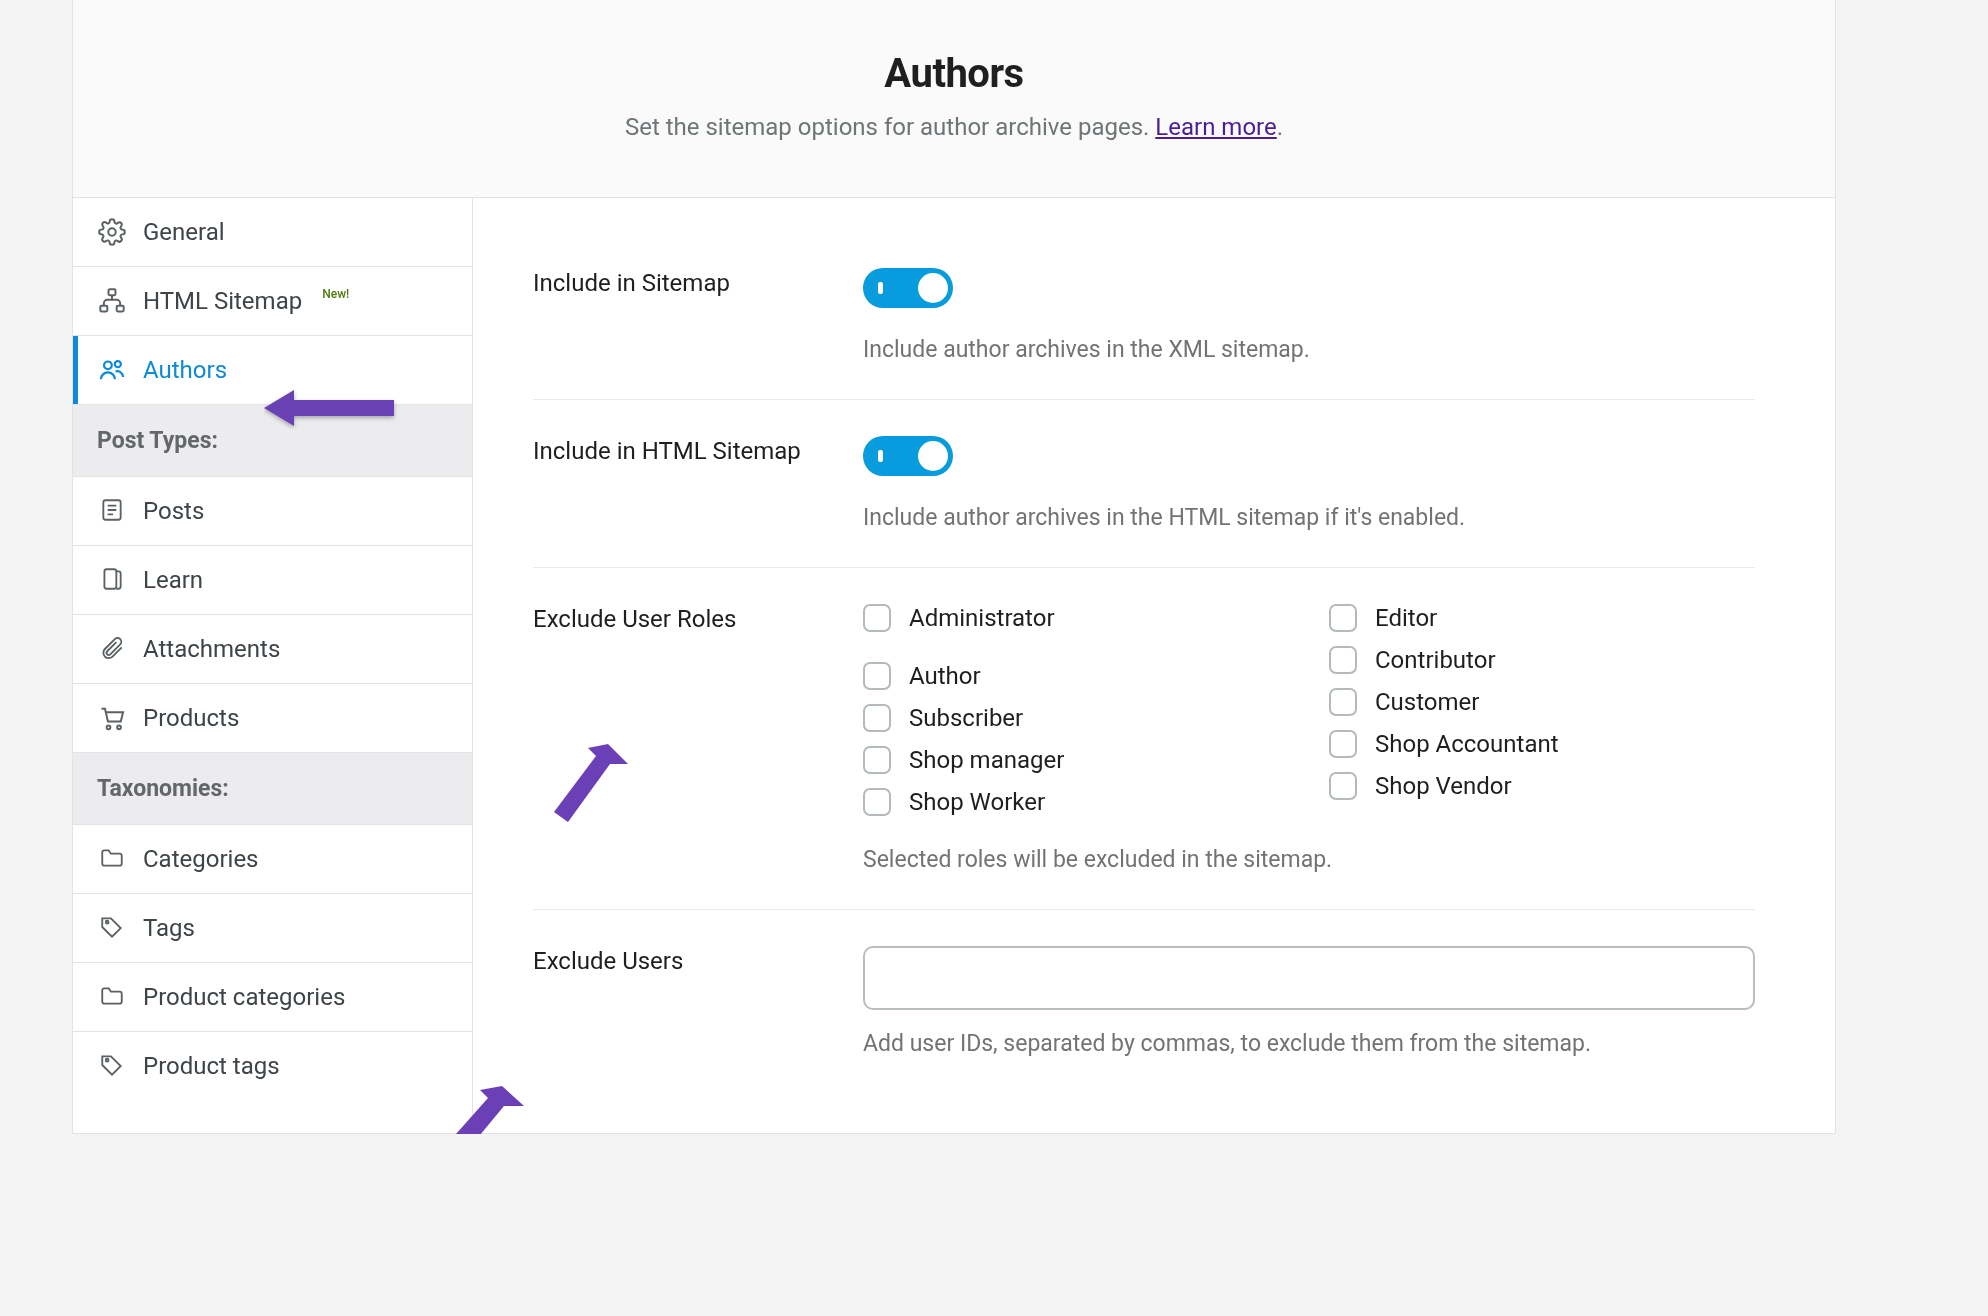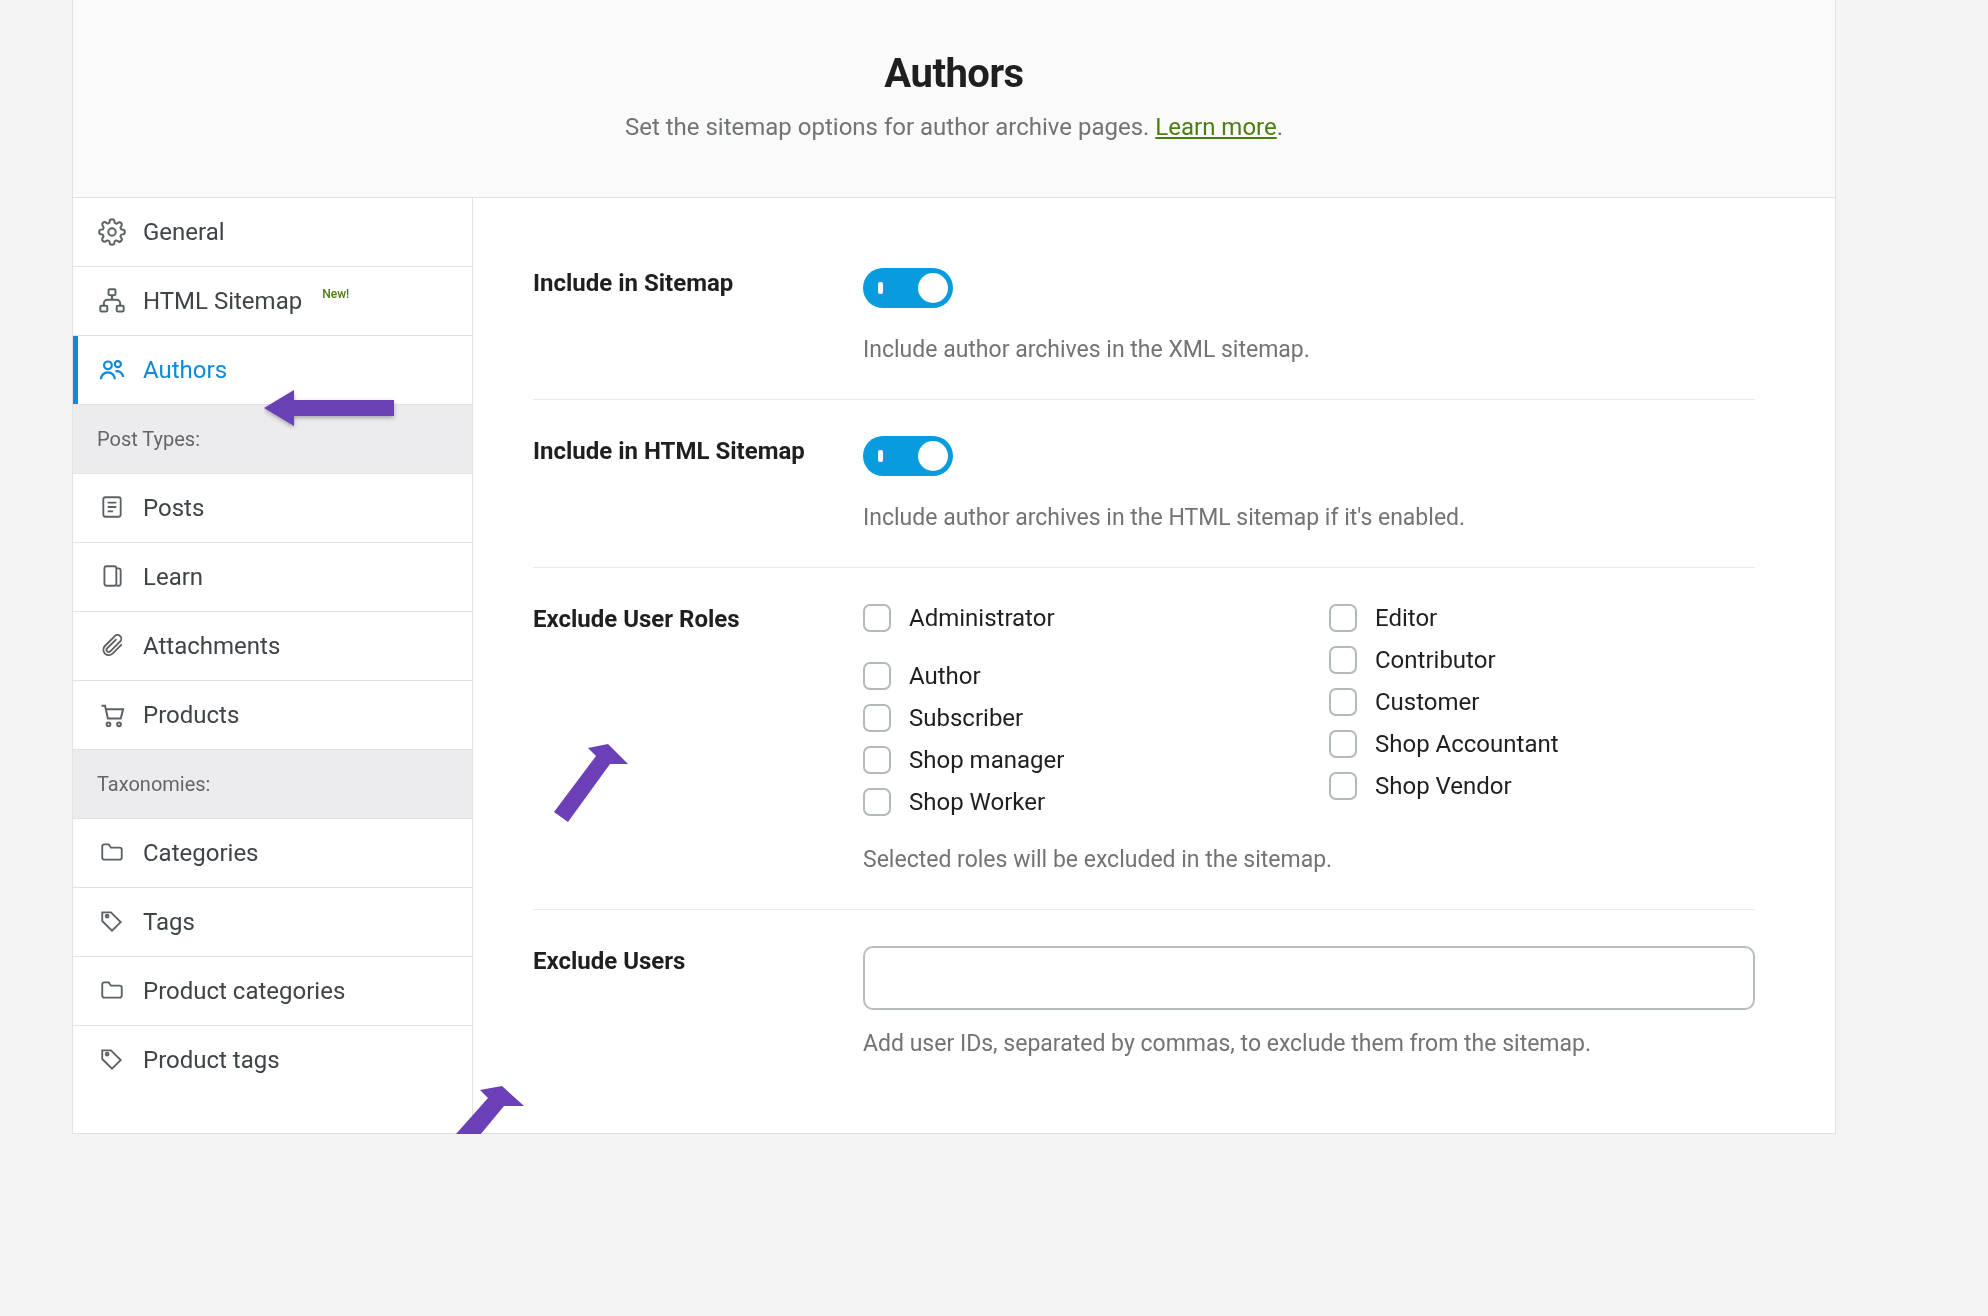--- a/index.html
+++ b/index.html
@@ -26,21 +26,21 @@
     font-size: 40px;
     font-weight: 700;
     letter-spacing: -0.5px;
   }
   .header p {
     margin-top: 16px;
     font-size: 24px;
     color: #6f7476;
   }
   .header a {
-    color: #4d7c0f;
+    color: #4c1d95;
   }
 
   .body-wrap {
     margin-left: 36px;
     display: flex;
     background: #fff;
     border: 1px solid #e3e3e3;
     border-top: none;
   }
 
@@ -85,43 +85,43 @@
   }
   .side-item .badge-new {
     font-size: 12px;
     color: #4d7c0f;
     font-weight: 500;
     margin-left: 4px;
   }
   .side-section {
     background: #ececef;
     padding: 22px 24px;
-    font-size: 20px;
-    font-weight: 400;
+    font-size: 23px;
+    font-weight: 700;
     color: #636769;
   }
   .icon svg { display: block; }
 
   
   .main {
     flex: 1;
     padding: 60px 80px 40px 60px;
   }
   .setting-row {
     display: flex;
     border-bottom: 1px solid #e9e9e9;
     padding: 36px 0;
   }
   .setting-row:first-child { padding-top: 10px; }
   .setting-row.no-border { border-bottom: none; }
   .setting-label {
     width: 330px;
     flex-shrink: 0;
     font-size: 24px;
-    font-weight: 700;
+    font-weight: 400;
     padding-right: 30px;
     line-height: 1.3;
     position: relative;
   }
   .setting-field { flex: 1; }
   .setting-desc {
     color: #737373;
     font-size: 23px;
     margin-top: 24px;
   }

